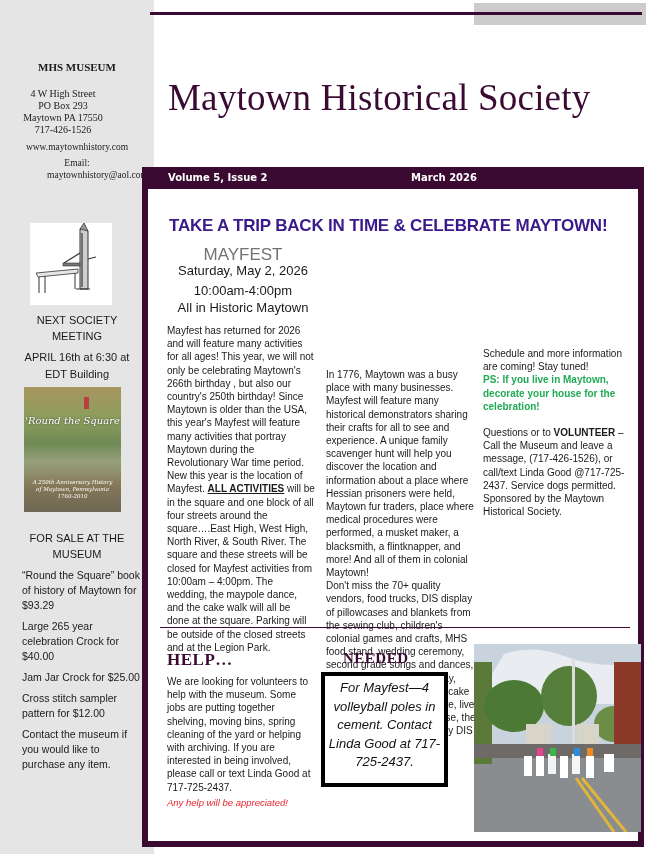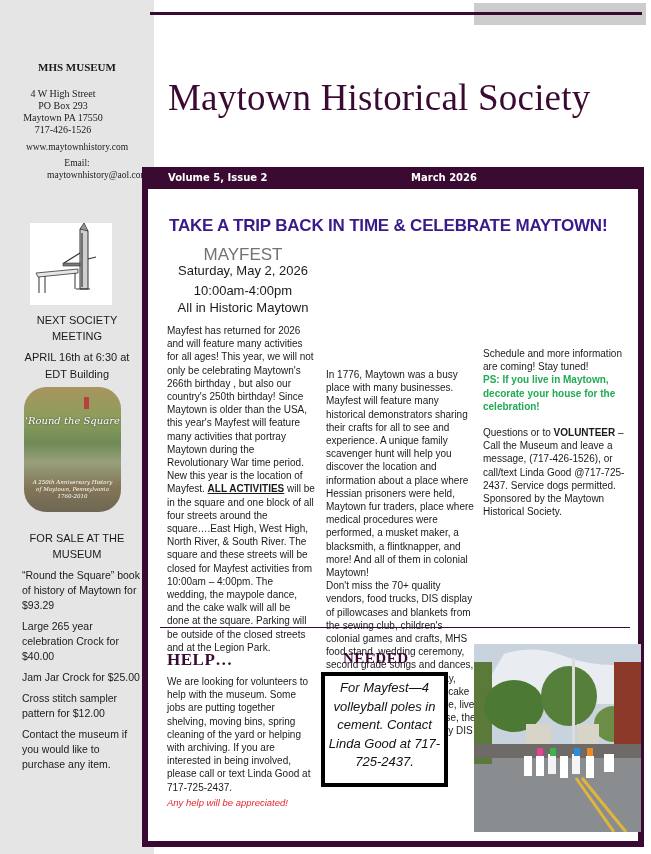--- a/index.html
+++ b/index.html
@@ -9,21 +9,21 @@
   
   .sidebar { position: absolute; left: 0; top: 0; width: 154px; height: 854px; background: #e5e5e5; }
   .sb-title { position: absolute; left: 0; width: 154px; top: 61px; text-align: center; font-family: "Liberation Serif", serif; font-weight: bold; font-size: 11px; color: #1a1a1a; }
   .sb-addr { position: absolute; left: 0; width: 126px; top: 88px; text-align: center; font-family: "Liberation Serif", serif; font-size: 10px; line-height: 12px; }
   .sb-web { position: absolute; left: 0; width: 154px; top: 142px; text-align: center; font-family: "Liberation Serif", serif; font-size: 9.5px; }
   .sb-email-label { position: absolute; left: 0; width: 154px; top: 158px; text-align: center; font-family: "Liberation Serif", serif; font-size: 9.5px; }
   .sb-email { position: absolute; left: 0; width: 154px; top: 170px; text-align: center; font-family: "Liberation Serif", serif; font-size: 9.5px; padding-left: 41px; }
   .sb-pump { position: absolute; left: 30px; top: 223px; width: 82px; height: 82px; background: #ffffff; }
   .sb-meeting { position: absolute; left: 0; width: 154px; top: 312px; text-align: center; font-size: 11px; line-height: 16px; }
   .sb-meeting-date { position: absolute; left: 0; width: 154px; top: 349px; text-align: center; font-size: 11px; line-height: 17px; }
-  .sb-book { position: absolute; left: 24px; top: 387px; width: 97px; height: 125px; background: linear-gradient(180deg,#a8955f 0%, #8c9d5c 25%, #6f8a55 45%, #98a07b 60%, #847657 80%, #6e6755 100%); overflow: hidden; border-radius: 22px; }
+  .sb-book { position: absolute; left: 24px; top: 387px; width: 97px; height: 125px; background: linear-gradient(180deg,#a8955f 0%, #8c9d5c 25%, #6f8a55 45%, #98a07b 60%, #847657 80%, #6e6755 100%); overflow: hidden; }
   .sb-book .bt { position: absolute; left: 0; width: 97px; top: 28px; text-align: center; font-family: "DejaVu Serif", serif; font-style: italic; font-size: 10px; color: #ffffff; text-shadow: 0 0 2px #333; }
   .sb-book .bs { position: absolute; left: 6px; width: 85px; top: 92px; text-align: center; font-family: "DejaVu Serif", serif; font-style: italic; font-size: 5.5px; color: #fff; line-height: 7px; }
   .sb-book .flag { position: absolute; left: 60px; top: 10px; width: 5px; height: 12px; background: #b84040; }
   .sb-sale { position: absolute; left: 0; width: 154px; top: 530px; text-align: center; font-size: 11px; line-height: 16px; }
   .sb-items { position: absolute; left: 22px; top: 568px; width: 120px; }
   .sb-item { font-size: 10.5px; line-height: 15px; margin-bottom: 6px; color: #1a1a1a; }
 
   
   .top-grey { position: absolute; left: 474px; top: 3px; width: 172px; height: 22px; background: #cccccc; }
   .top-rule { position: absolute; left: 150px; top: 12px; width: 492px; height: 3px; background: #3b0a33; }

